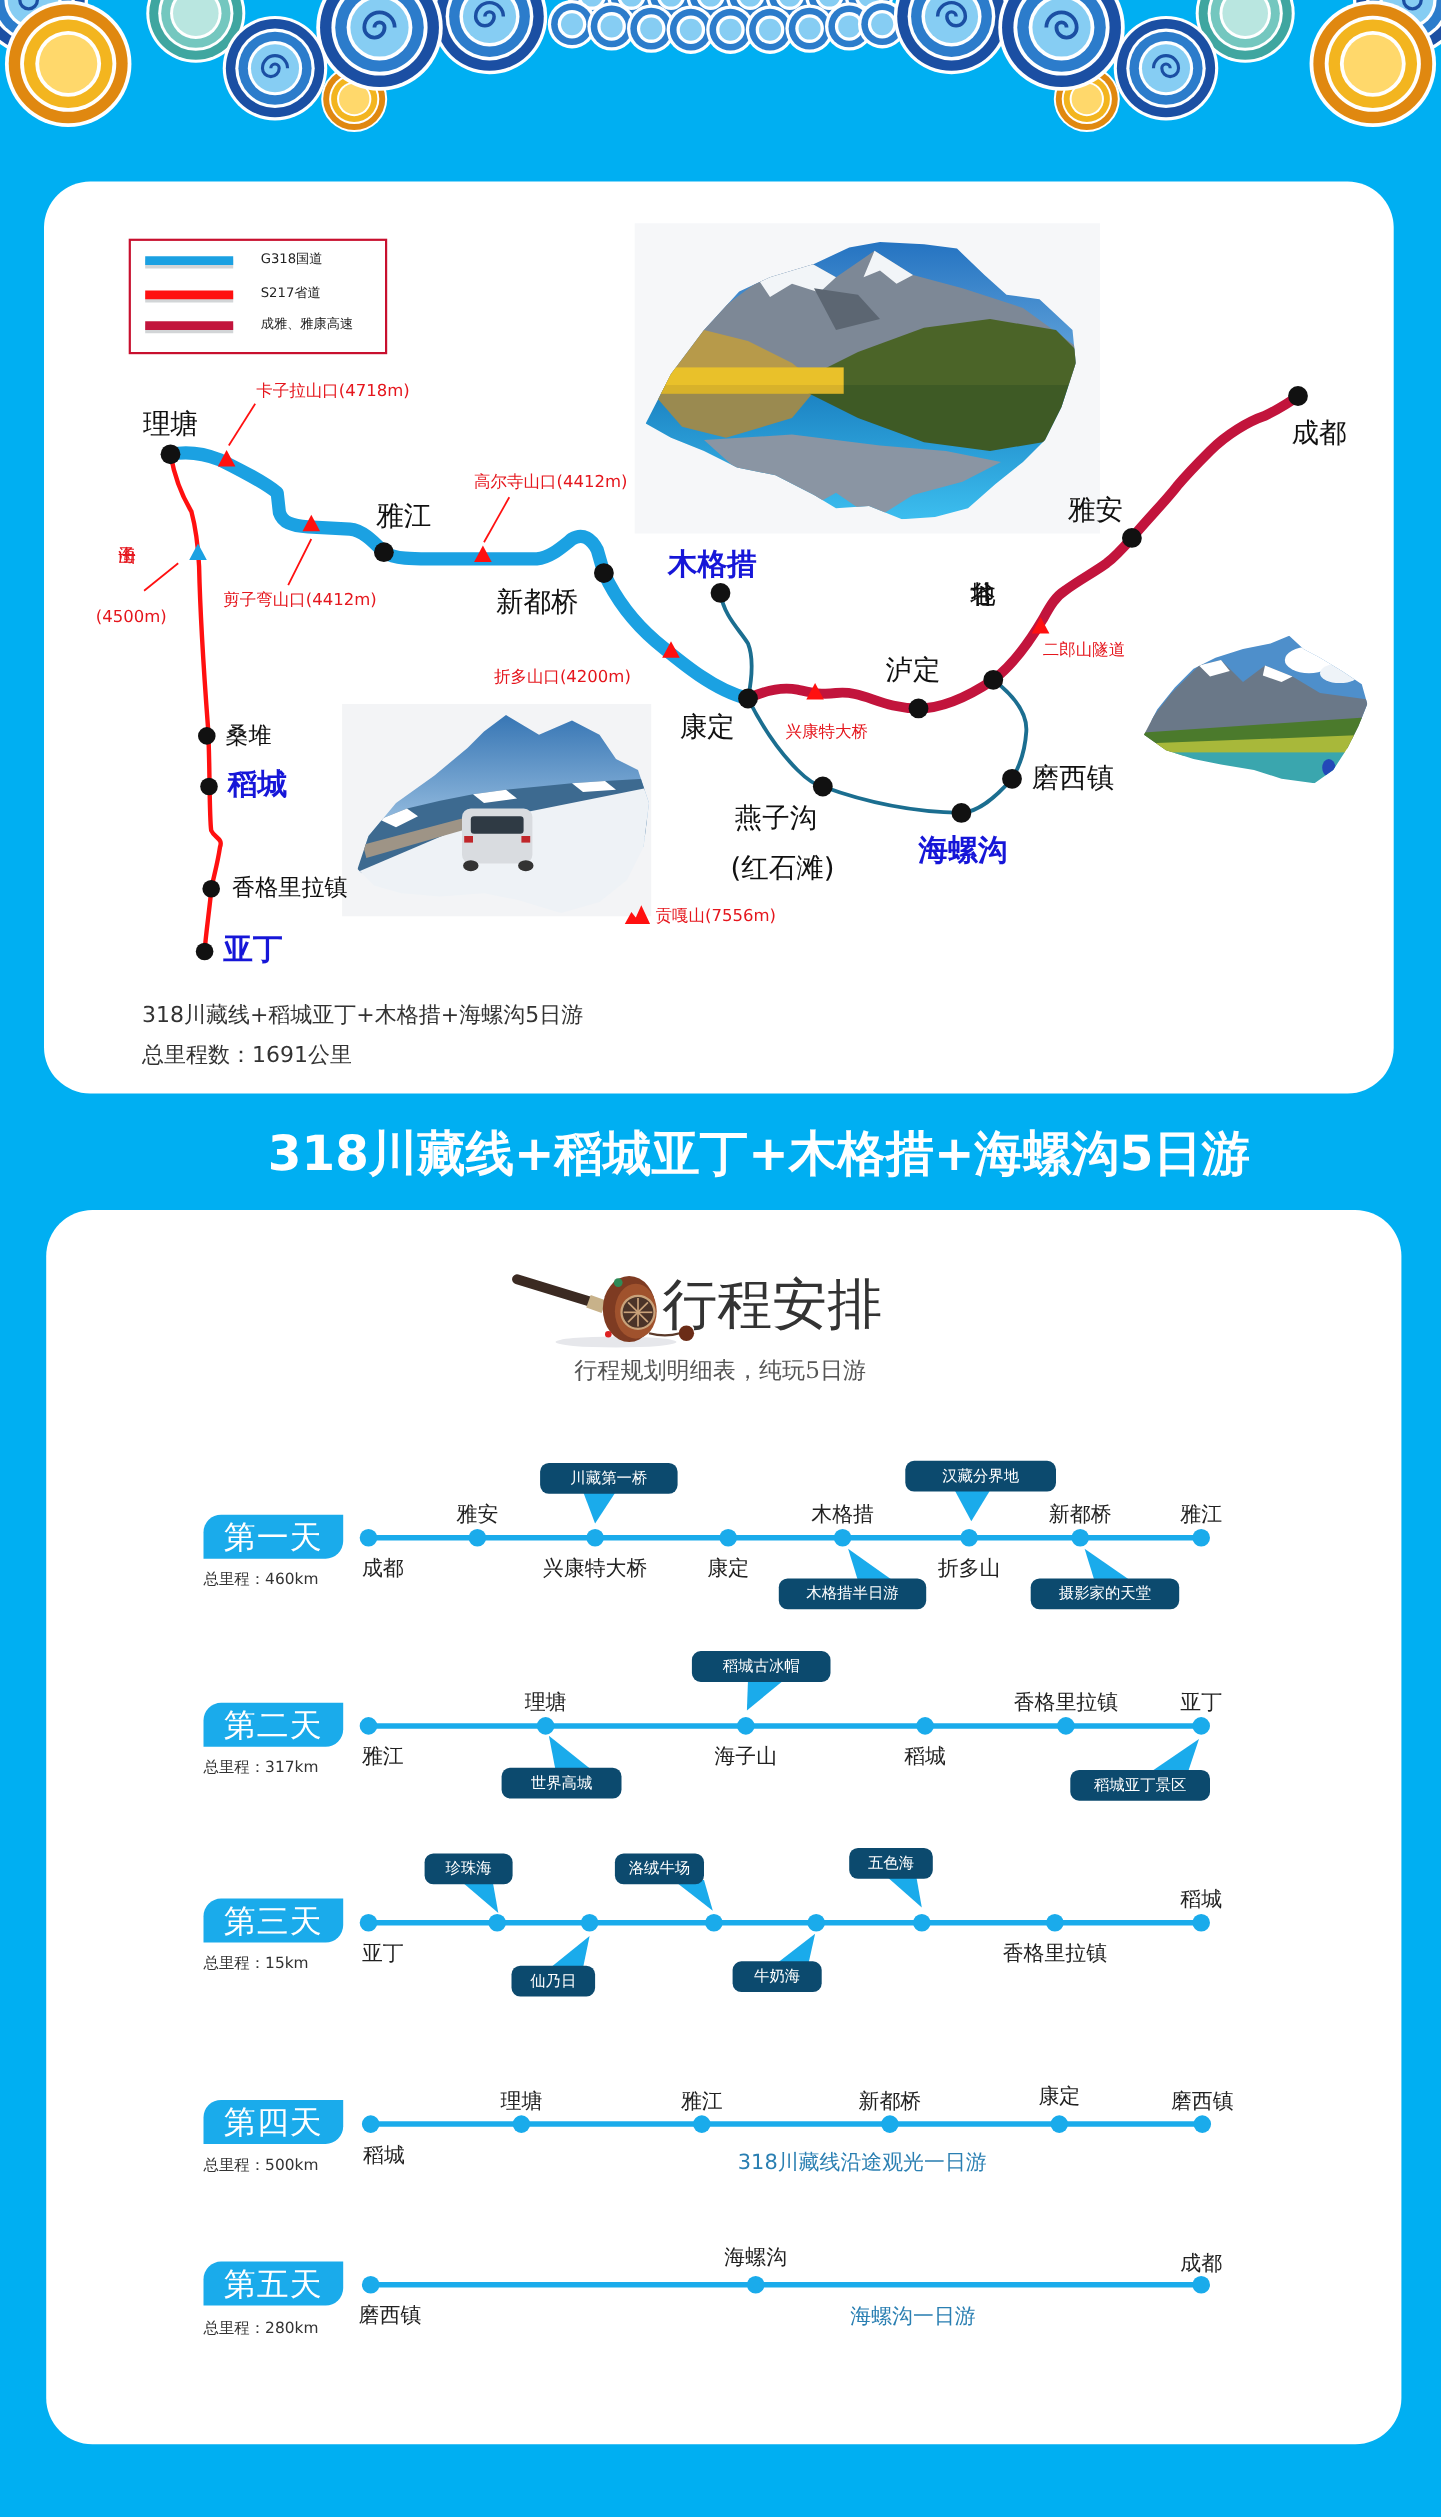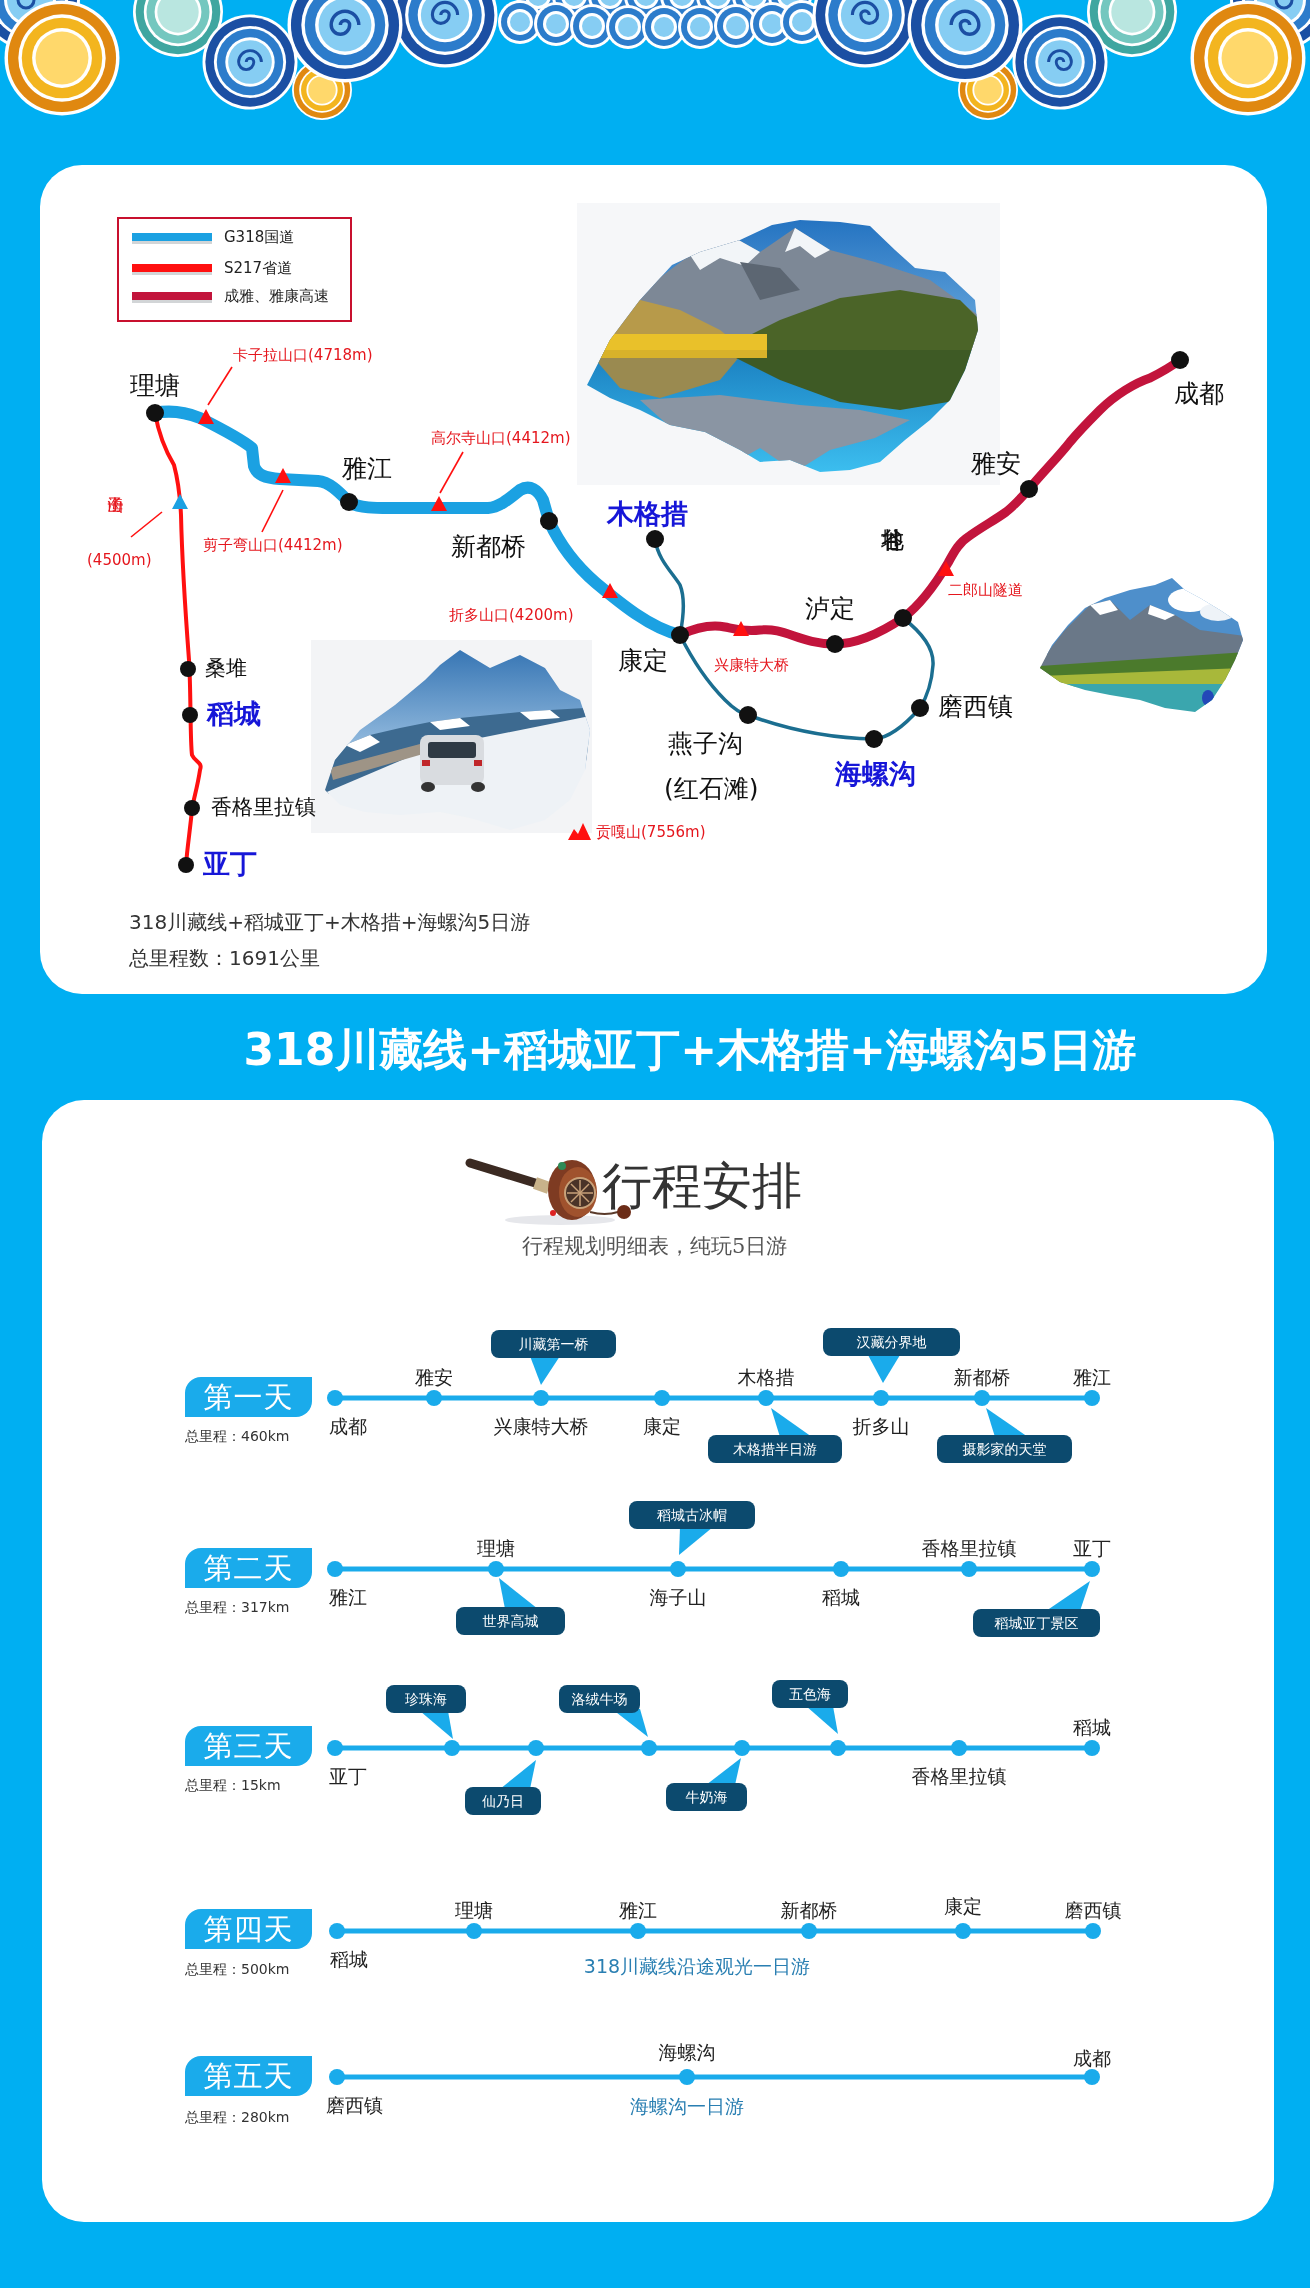--- a/index.html
+++ b/index.html
@@ -11,34 +11,34 @@
   .card { position: absolute; background: #ffffff; border-radius: 42px; z-index: 0; }
   .layer { position: absolute; left: 0; top: 0; z-index: 1; }
   .t { position: absolute; white-space: nowrap; line-height: 1.2; z-index: 2; }
   .city { font-size: 25px; color: #111; }
   .city-sm { font-size: 21px; color: #111; }
   .hl { font-size: 27px; font-weight: bold; color: #1616D8; }
   .pass { font-size: 15px; color: #E5161D; }
   .vert { writing-mode: vertical-rl; text-orientation: upright; line-height: 1; }
   .legend-box { position: absolute; left: 117px; top: 217px; width: 231px; height: 101px;
                 border: 2px solid #C8102E; z-index: 2; }
-  .legend-label { font-size: 15px; color: #222; }
+  .legend-label { font-size: 12px; color: #222; margin-left: 13px; }
   .caption { font-size: 20px; color: #333; }
   .title { font-size: 44px; font-weight: bold; color: #ffffff; text-align: center; width: 980px; }
   .heading { font-size: 50px; color: #333; }
   .subheading { font-size: 21px; color: #555; font-family: "DejaVu Serif", serif; }
   .badge { position: absolute; left: 185px; width: 127px; height: 40px; background: #1AABEB;
            color: #fff; font-size: 29px; line-height: 40px; text-align: center;
            border-radius: 16px 0 16px 0; letter-spacing: 1px; z-index: 2; }
   .dist { font-size: 14px; color: #333; left: 185px; }
   .stop { font-size: 19px; color: #222; line-height: 24px; }
   .stop.c { width: 200px; text-align: center; }
   .callout { position: absolute; height: 28px; line-height: 28px; background: #0c4a6e; color: #fff;
              font-size: 14px; text-align: center; border-radius: 8px; white-space: nowrap; z-index: 2; }
-  .note { font-size: 19px; color: #2A7FB2; width: 400px; text-align: center; }
+  .note { font-size: 19px; color: #2A7FB2; width: 400px; text-align: right; }
 </style>
 </head>
 <body>
 
 <div class="card" style="left:40px;top:165px;width:1227px;height:829px;"></div>
 <div class="card" style="left:42px;top:1100px;width:1232px;height:1122px;"></div>
 
 <svg class="layer" width="1310" height="2288" viewBox="0 0 1310 2288">
   <defs>
     <g id="cloud-blue">

